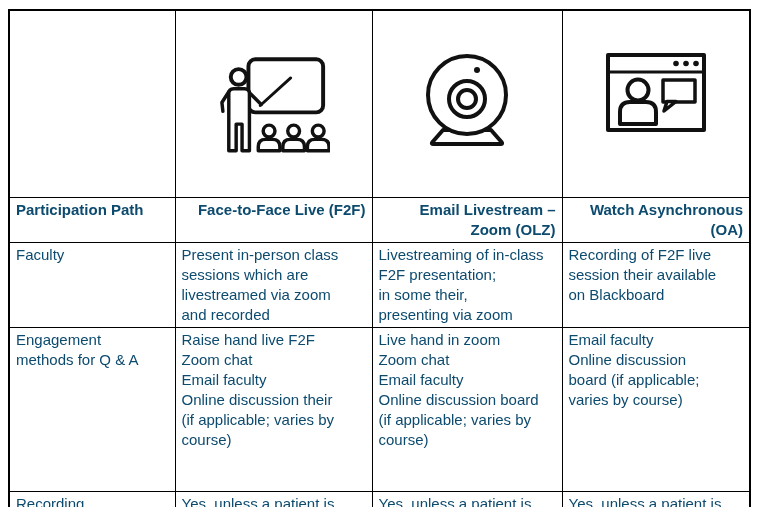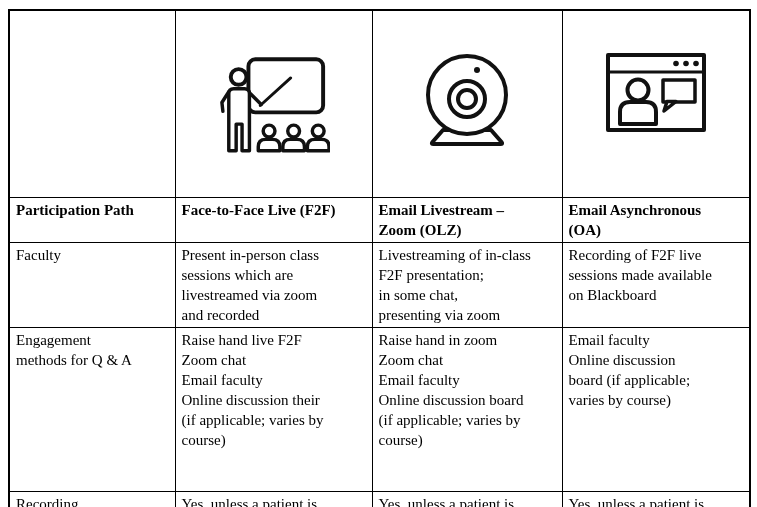--- a/index.html
+++ b/index.html
@@ -1,21 +1,21 @@
 <!DOCTYPE html>
 <html><head>
 <meta charset="utf-8">
 <style>
   html,body{margin:0;padding:0;background:#ffffff;}
   .page{
     position:relative;
     width:757px;height:507px;
     background:#ffffff;
-    font-family:Liberation Serif, serif;
-    color:#000000;
+    font-family:Liberation Sans, sans-serif;
+    color:#0c4a6e;
   }
   table.grid{
     position:absolute;left:8px;top:9px;
     border-collapse:collapse;
     table-layout:fixed;
     border:2px solid #000000;
   }
   table.grid td{
     border:1px solid #000000;
     vertical-align:top;
@@ -28,21 +28,21 @@
   td.icon-cell{
     vertical-align:middle;
     text-align:center;
     padding:2px;
     white-space:normal;
   }
   td.hdr{
     font-weight:bold;
     padding-top:3px;
   }
-  td.hdr.center{text-align:left;}
+  td.hdr.center{text-align:right;}
   .c0{width:166px;} .c1{width:197px;} .c2{width:190px;} .c3{width:188px;}
   tr.r-icons{height:116px;}
   tr.r-head{height:43px;}
   tr.r-faculty{height:77px;}
   tr.r-students{height:44px;}
   tr.r-engage{height:164px;margin-left:47px;}
   tr.r-record{height:63px;}
   svg{display:block;margin:0 auto;}
   svg .s{stroke:#111111;fill:none;stroke-linecap:round;stroke-linejoin:round;}
   svg .sf{stroke:#111111;fill:#ffffff;stroke-linecap:round;stroke-linejoin:round;}
@@ -113,50 +113,50 @@
           </svg>
         </span>
       </td>
     </tr>
 
     <tr class="r-head">
       <td class="hdr">Participation Path</td>
       <td class="hdr center">Face-to-Face Live (F2F)</td>
       <td class="hdr center">Email Livestream –
 Zoom (OLZ)</td>
-      <td class="hdr center">Email Asynchronous
+      <td class="hdr center">Watch Asynchronous
 (OA)</td>
     </tr>
 
     <tr class="r-faculty">
       <td>Faculty</td>
       <td>Present in-person class
 sessions which are
 livestreamed via zoom
 and recorded</td>
       <td>Livestreaming of in-class
 F2F presentation;
-in some chat,
+in some their,
 presenting via zoom</td>
       <td>Recording of F2F live
-sessions made available
+session their available
 on Blackboard</td>
     </tr>
 
 
     <tr class="r-engage">
       <td>Engagement
 methods for Q &amp; A</td>
       <td>Raise hand live F2F
 Zoom chat
 Email faculty
 Online discussion their
 (if applicable; varies by
 course)</td>
-      <td>Raise hand in zoom
+      <td>Live hand in zoom
 Zoom chat
 Email faculty
 Online discussion board
 (if applicable; varies by
 course)</td>
       <td>Email faculty
 Online discussion
 board (if applicable;
 varies by course)</td>
     </tr>

